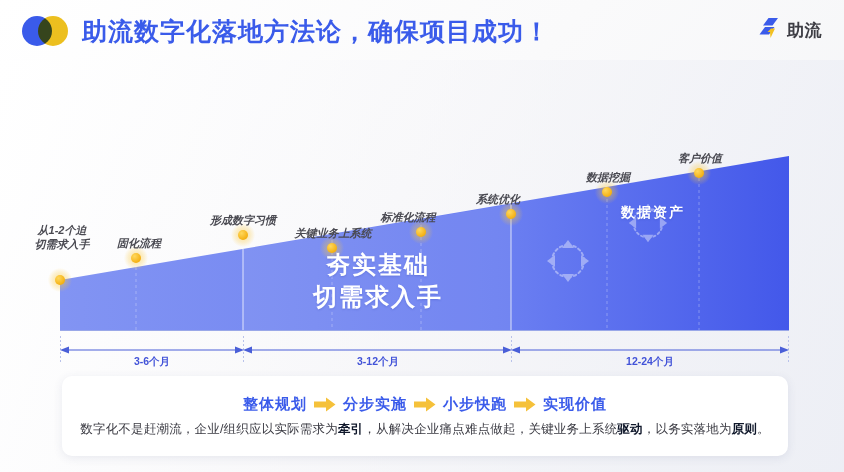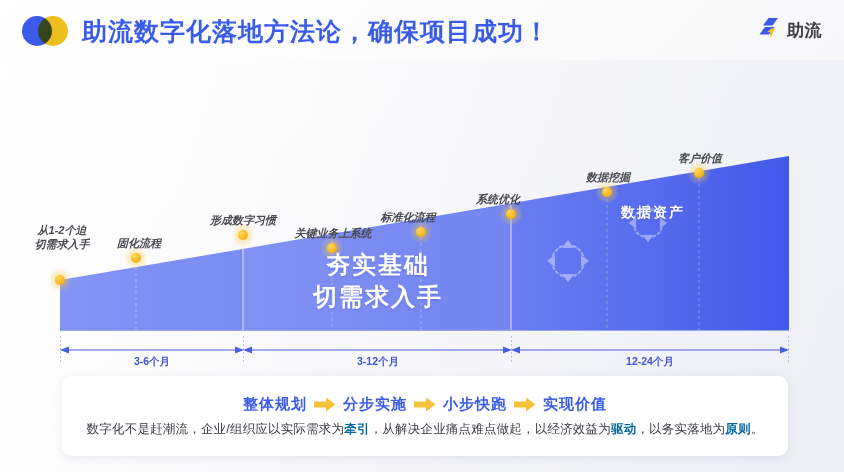--- a/index.html
+++ b/index.html
@@ -109,21 +109,21 @@
   }
   .flow { display:flex; align-items:center; gap:7px; }
   .flow-item {
     font-size:15px; font-weight:bold; color:#3a5bea; letter-spacing:1px;
     white-space:nowrap;
   }
   .flow-arrow { width:22px; height:15px; flex:0 0 auto; }
   .summary {
     font-size:12.5px; color:#3a3a42; white-space:nowrap; letter-spacing:0.2px;
   }
-  .summary b { color:#0369a1; font-weight:bold; }
+  .summary b { color:#0f172a; font-weight:bold; }
 </style>
 </head>
 <body>
 
 <div class="page">
   <div class="bg-sheen"></div>
 
   <div class="header">
     <div class="logo-mark">
       <div class="c1"></div>
@@ -308,16 +308,16 @@
       </span>
       <span class="flow-item">小步快跑</span>
       <span class="flow-arrow">
         <svg width="22" height="15" viewBox="0 0 22 15">
             <path d="M0 4.5 H12 V0.5 L21.5 7.5 L12 14.5 V10.5 H0 Z" fill="#f5c13a"></path>
           </svg>
       </span>
       <span class="flow-item">实现价值</span>
     </div>
     <div class="summary">
-      <span>数字化不是赶潮流，企业/组织应以实际需求为</span><b>牵引</b><span>，从解决企业痛点难点做起，以经济效益为</span><b>驱动</b><span>，以务实落地为</span><b>原则</b><span>。</span>
+      <span>数字化不是赶潮流，企业/组织应以实际需求为</span><b>牵引</b><span>，从解决企业痛点难点做起，关键业务上系统</span><b>驱动</b><span>，以务实落地为</span><b>原则</b><span>。</span>
     </div>
   </div>
 </div>
 
 </body></html>

